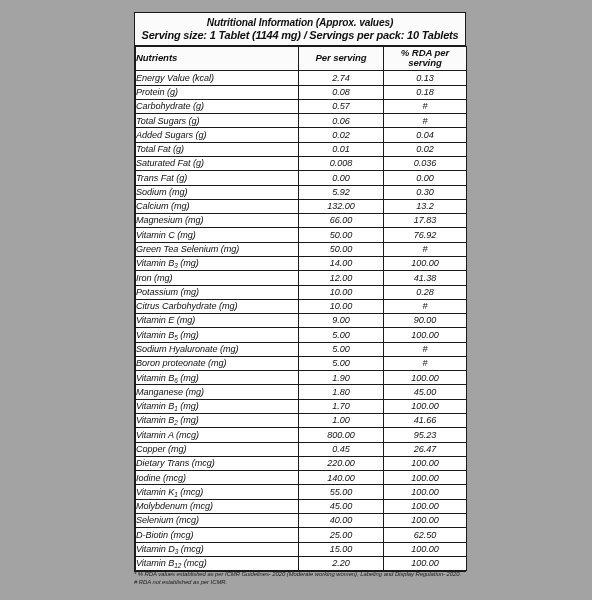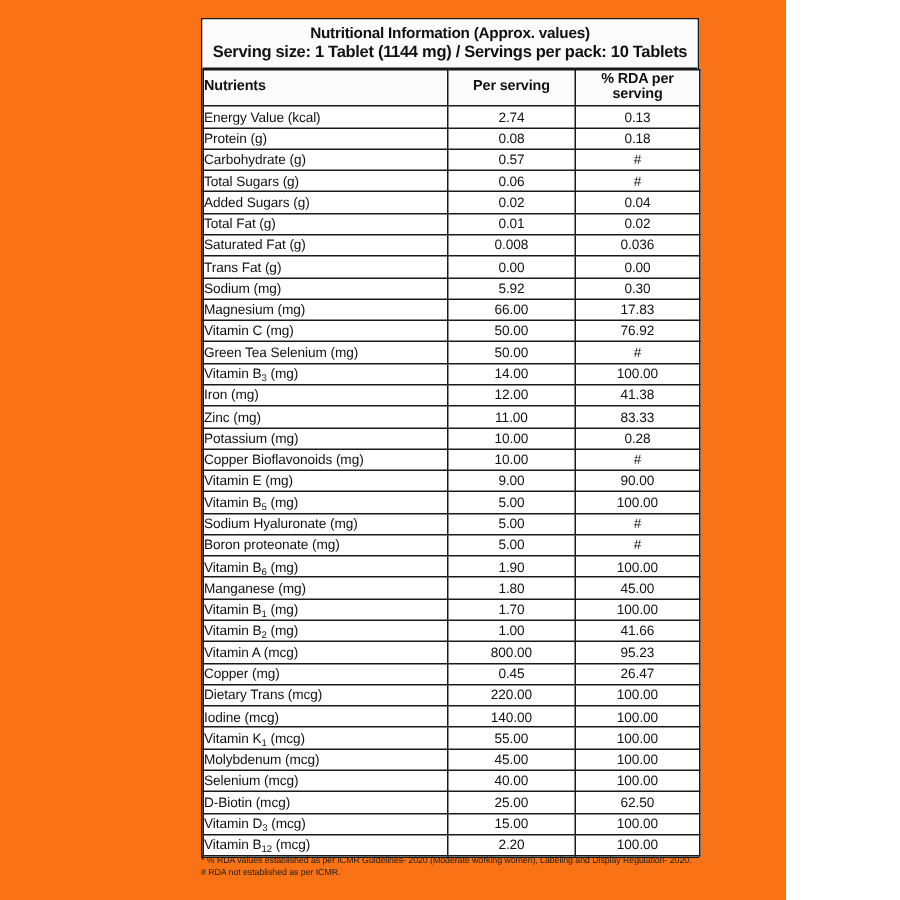--- a/index.html
+++ b/index.html
@@ -7,24 +7,25 @@
     padding: 0;
     width: 600px;
     height: 600px;
     background: #ffffff;
     font-family: "Liberation Sans", sans-serif;
     -webkit-font-smoothing: antialiased;
   }
 
   #page {
     position: relative;
-    width: 524px;
+    width: 592px;
     height: 600px;
-    background: #f97316;
+    background: #a3a3a3;
     overflow: hidden;
+    font-style: italic;
   }
 
   
   #nutrition-panel {
     position: absolute;
     left: 134px;
     top: 12px;
     width: 332px;
     background: #ffffff;
     border: 1.6px solid #1a1a1a;
@@ -182,20 +183,25 @@
             <td class="n-name">Trans Fat (g)</td>
             <td class="n-per">0.00</td>
             <td class="n-rda">0.00</td>
           </tr>
           <tr>
             <td class="n-name">Sodium (mg)</td>
             <td class="n-per">5.92</td>
             <td class="n-rda">0.30</td>
           </tr>
           <tr>
+            <td class="n-name">Calcium (mg)</td>
+            <td class="n-per">132.00</td>
+            <td class="n-rda">13.2</td>
+          </tr>
+          <tr>
             <td class="n-name">Magnesium (mg)</td>
             <td class="n-per">66.00</td>
             <td class="n-rda">17.83</td>
           </tr>
           <tr>
             <td class="n-name">Vitamin C (mg)</td>
             <td class="n-per">50.00</td>
             <td class="n-rda">76.92</td>
           </tr>
           <tr>
@@ -207,31 +213,26 @@
             <td class="n-name">Vitamin B<sub>3</sub> (mg)</td>
             <td class="n-per">14.00</td>
             <td class="n-rda">100.00</td>
           </tr>
           <tr>
             <td class="n-name">Iron (mg)</td>
             <td class="n-per">12.00</td>
             <td class="n-rda">41.38</td>
           </tr>
           <tr>
-            <td class="n-name">Zinc (mg)</td>
-            <td class="n-per">11.00</td>
-            <td class="n-rda">83.33</td>
-          </tr>
-          <tr>
             <td class="n-name">Potassium (mg)</td>
             <td class="n-per">10.00</td>
             <td class="n-rda">0.28</td>
           </tr>
           <tr>
-            <td class="n-name">Copper Bioflavonoids (mg)</td>
+            <td class="n-name">Citrus Carbohydrate (mg)</td>
             <td class="n-per">10.00</td>
             <td class="n-rda">#</td>
           </tr>
           <tr>
             <td class="n-name">Vitamin E (mg)</td>
             <td class="n-per">9.00</td>
             <td class="n-rda">90.00</td>
           </tr>
           <tr>
             <td class="n-name">Vitamin B<sub>5</sub> (mg)</td>

